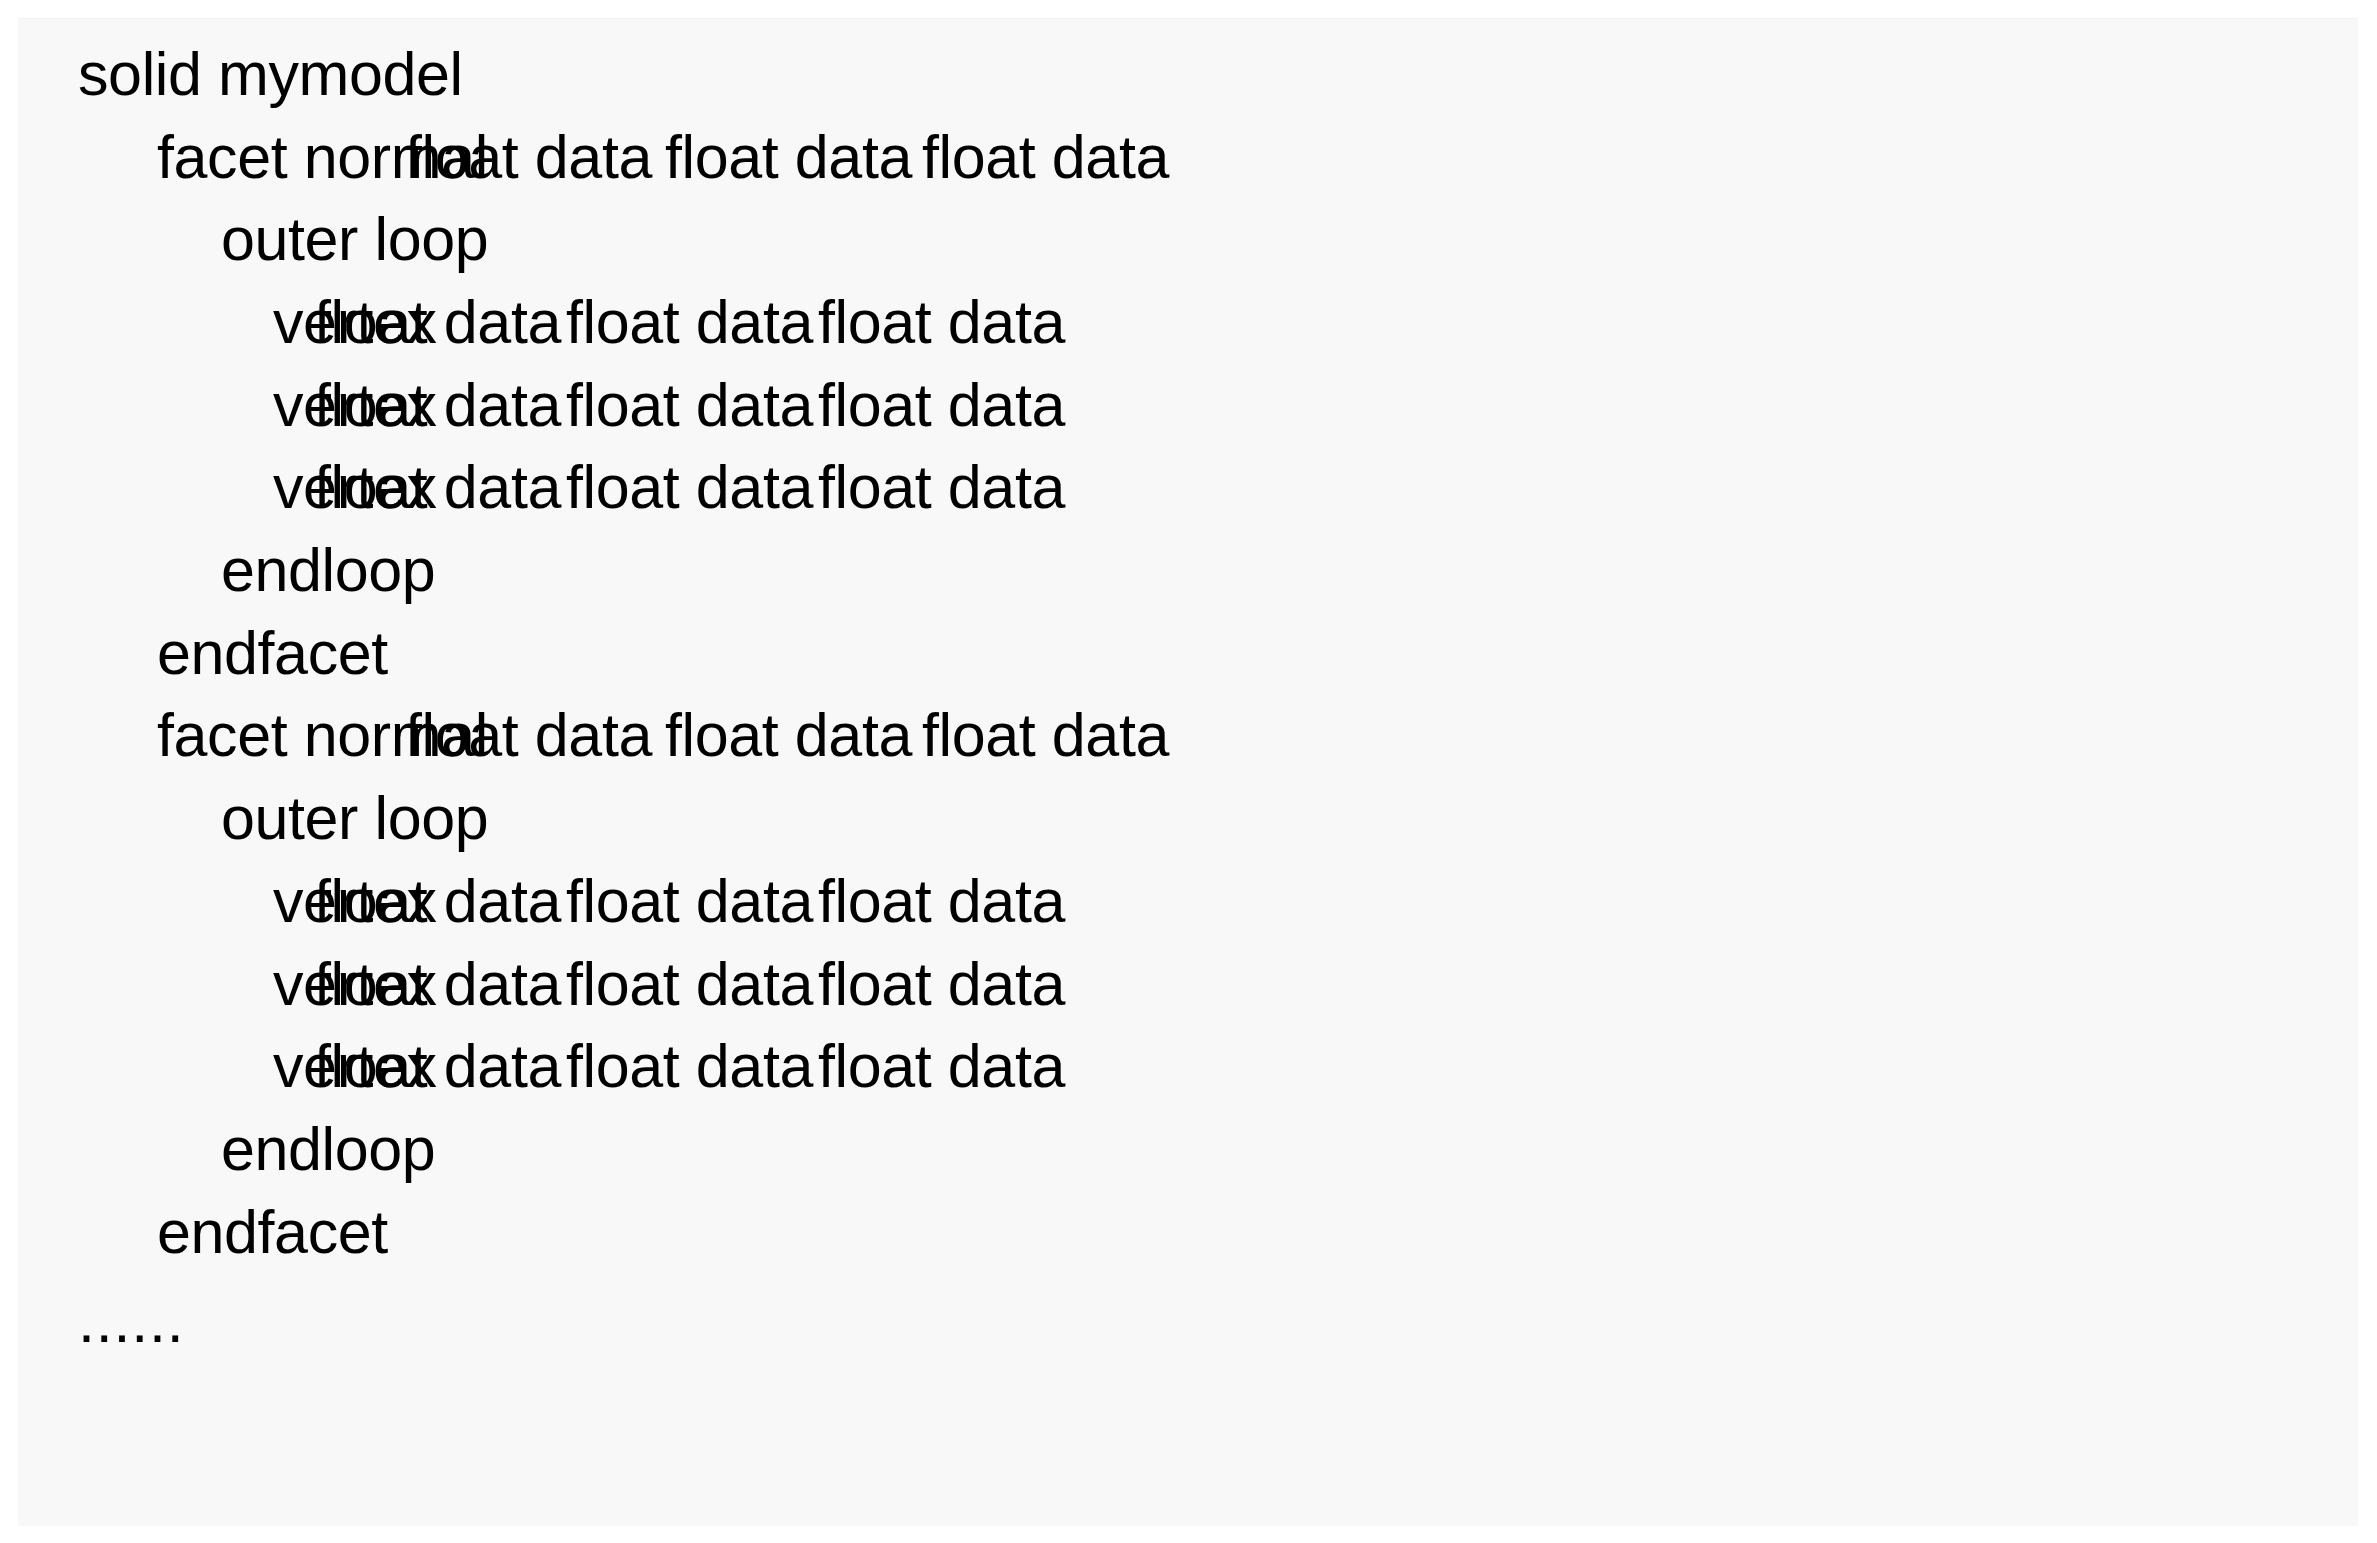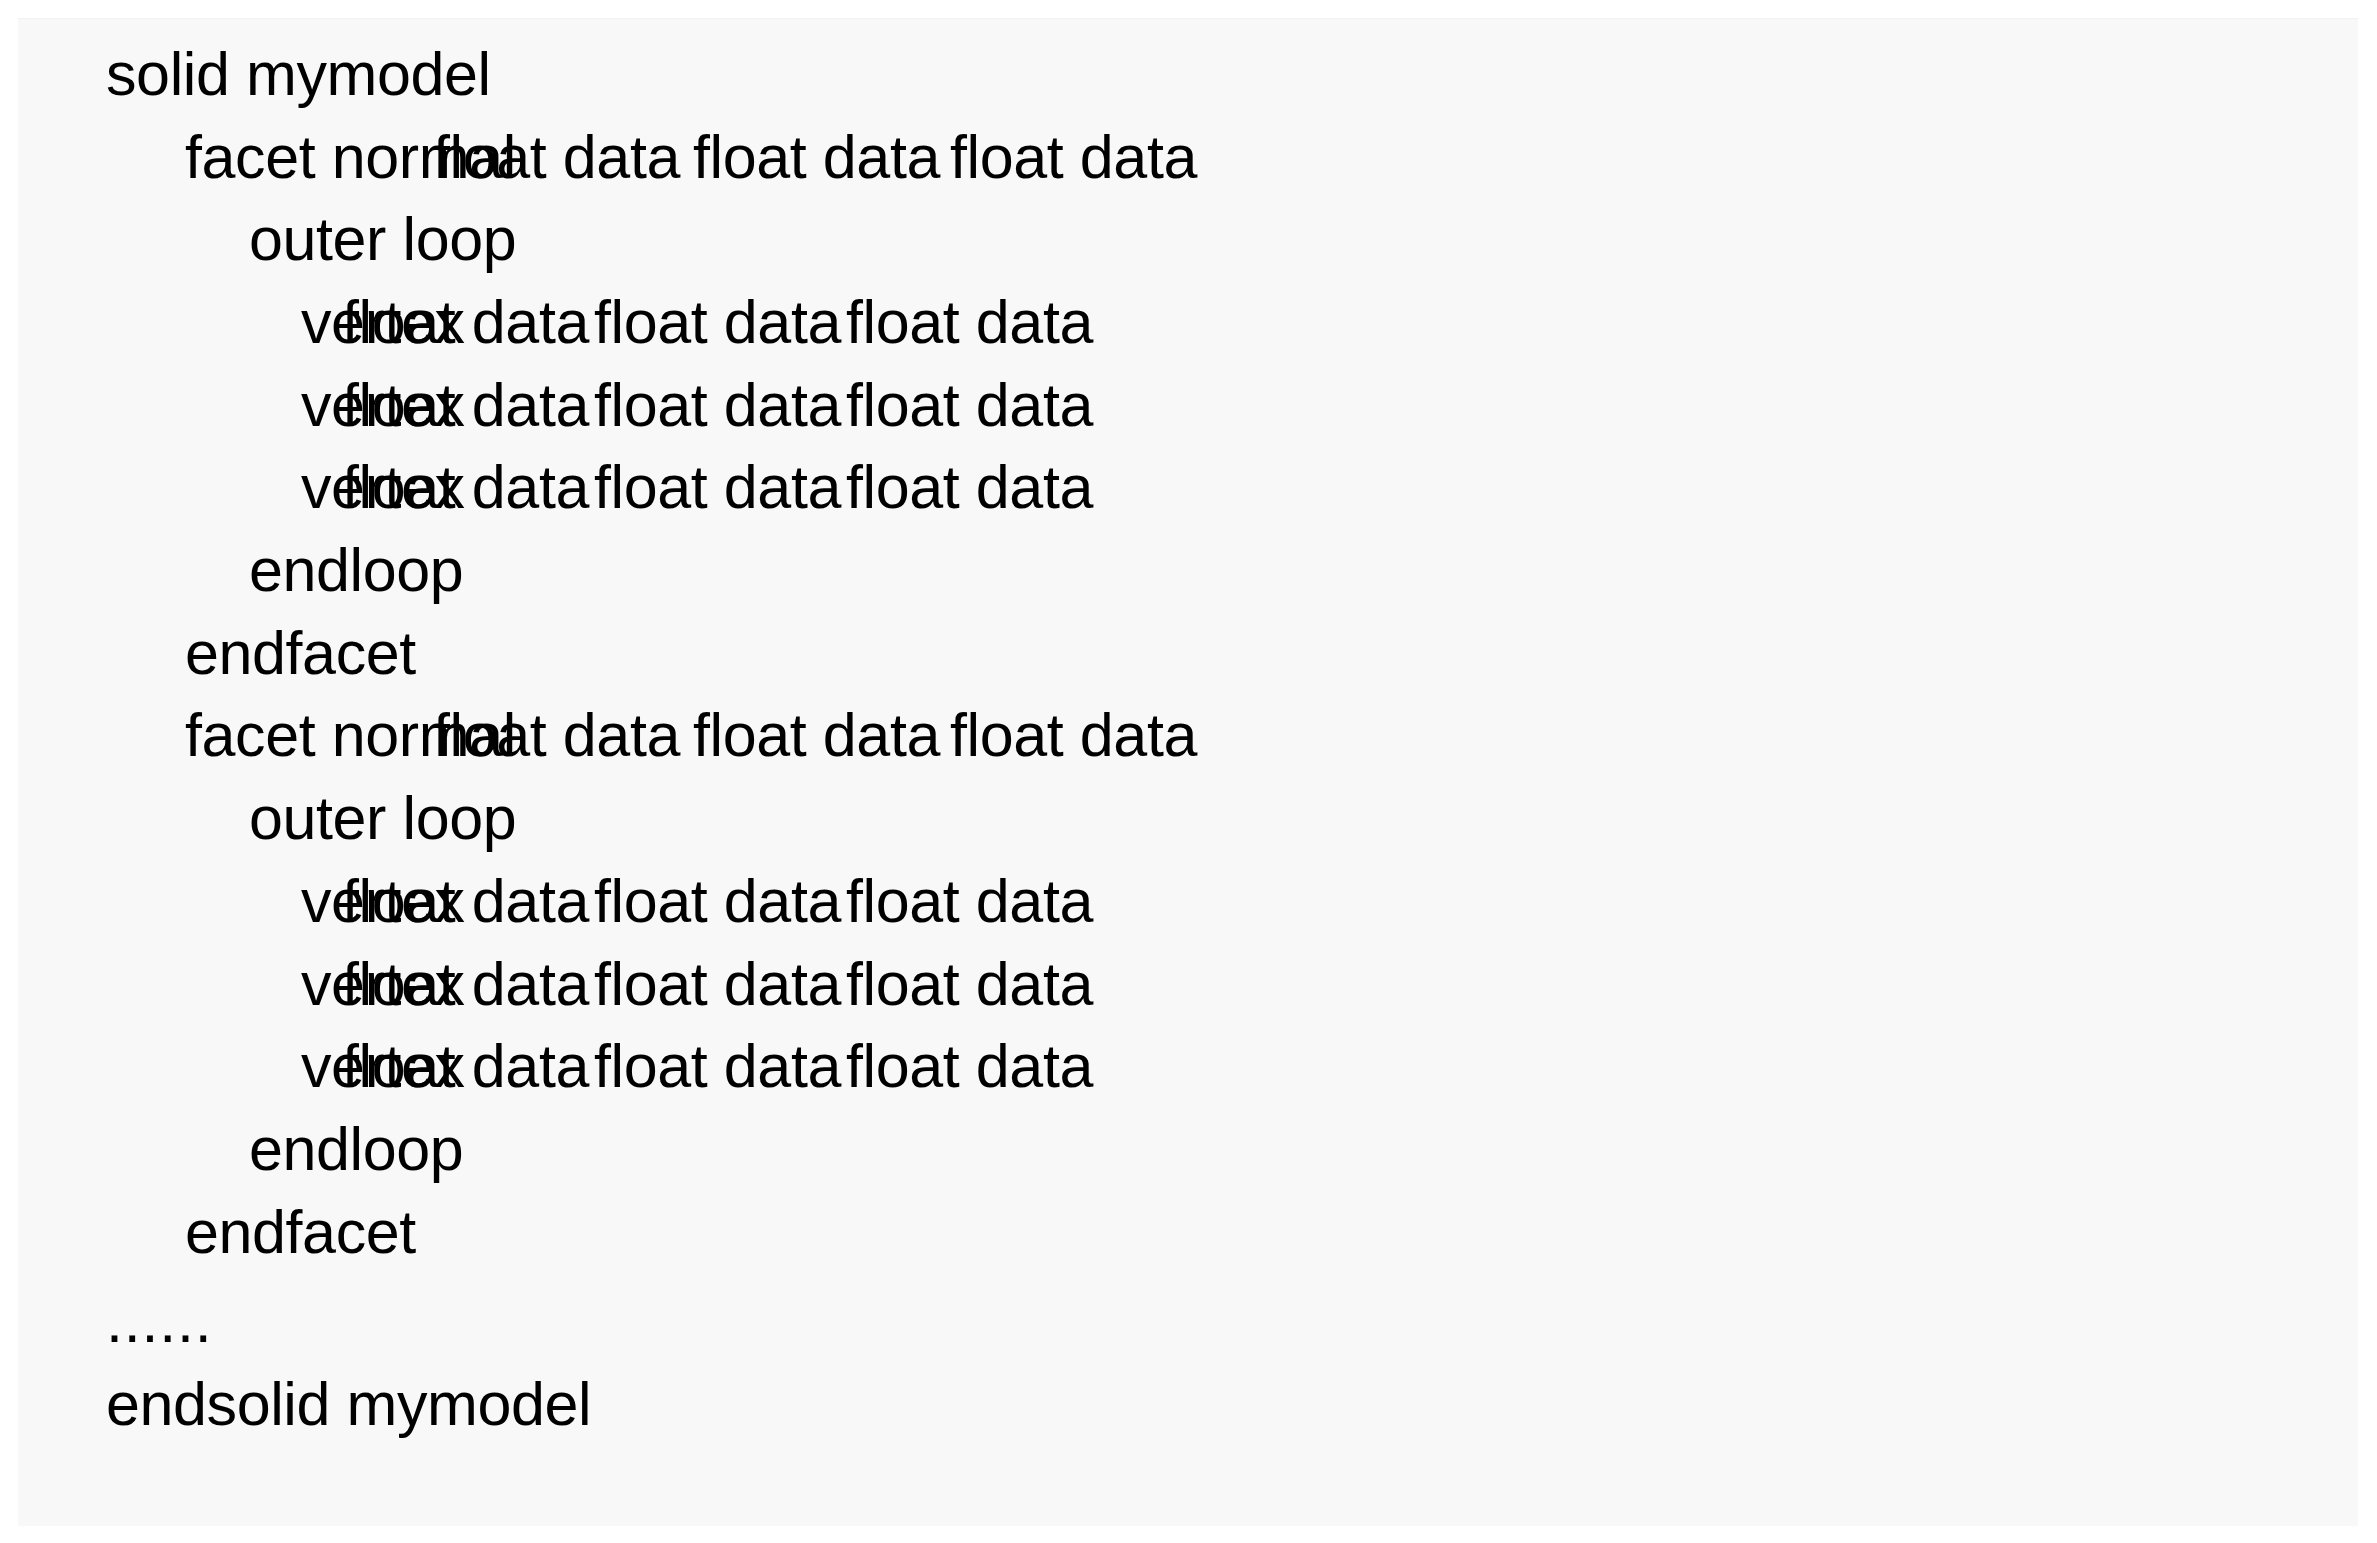--- a/index.html
+++ b/index.html
@@ -52,21 +52,20 @@
 
   .seg {
     position: absolute;
     top: 0;
     color: #000000;
     font-size: 61px;
     line-height: 83px;
     font-weight: 400;
     letter-spacing: -0.4px;
     white-space: pre;
-    margin-left: 28px;
   }
 
   
   .ind0 { left: 60px;  }   
   .ind1 { left: 139px; }   
   .ind2 { left: 203px; }   
   .ind3 { left: 255px; }   
 
   
   .fcol1 { left: 387px;  }
@@ -154,18 +153,15 @@
       </div>
       <div class="code-line" style="top: 1090px;">
         <span class="seg ind2">endloop</span>
       </div>
       <div class="code-line" style="top: 1173px;">
         <span class="seg ind1">endfacet</span>
       </div>
       <div class="code-line" style="top: 1262px;">
         <span class="seg ind0 ellipsis">......</span>
       </div>
-      <div class="code-line" style="top: 1345px;">
-        <span class="seg ind0">endsolid mymodel</span>
-      </div>
     </div>
 </div>
 
 
 </body></html>

